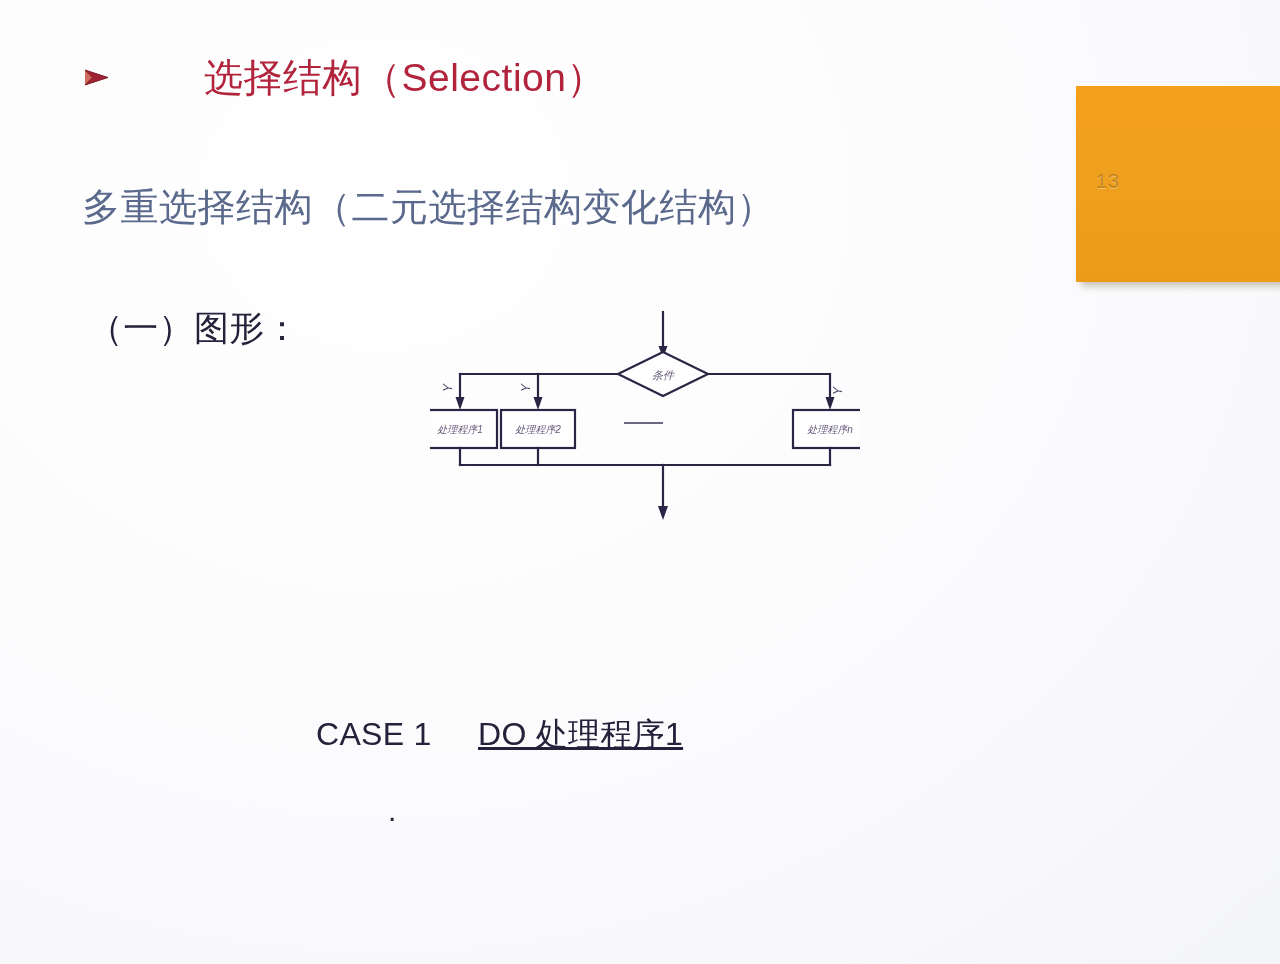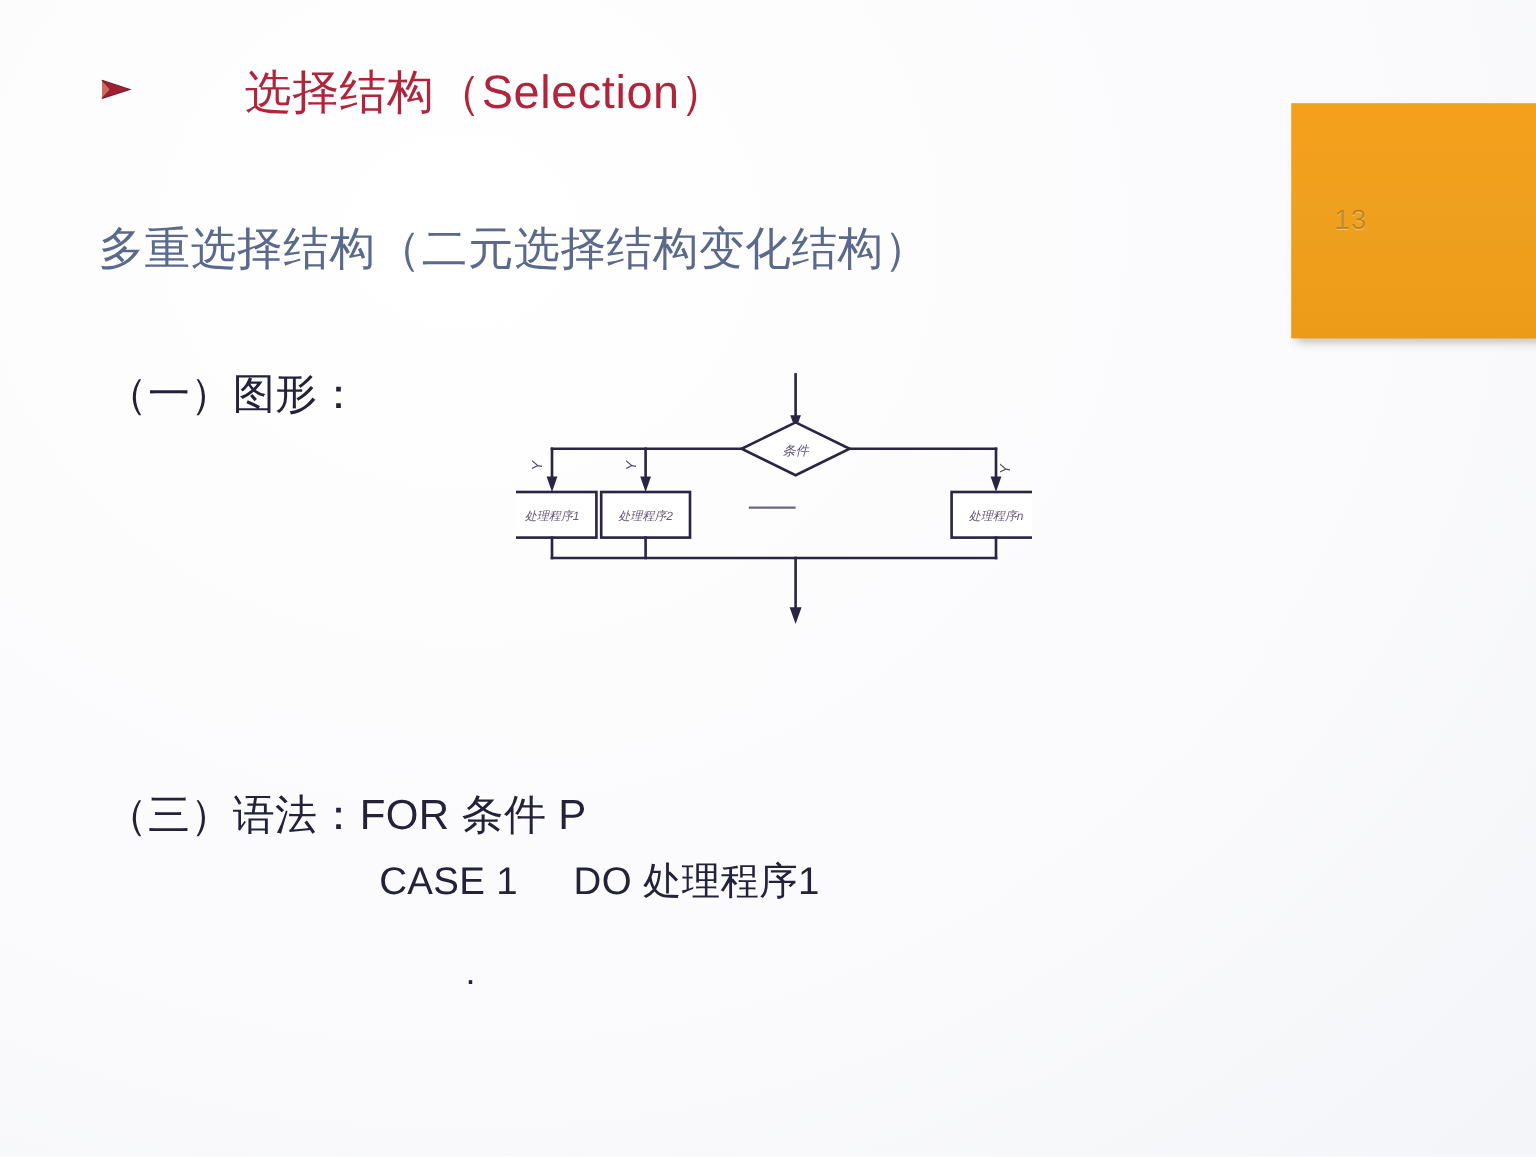--- a/index.html
+++ b/index.html
@@ -28,35 +28,36 @@
     position: absolute;
     left: 1076px;
     top: 86px;
     width: 235px;
     height: 196px;
     background: linear-gradient(180deg, #f4a01c 0%, #efa01e 45%, #eb9b18 100%);
     box-shadow: 3px 6px 7px -2px rgba(80,60,20,0.30);
   }
   .orange-block .page-num {
     position: absolute;
-    left: 36px;
+    left: 20px;
     top: 84px;
-    font-size: 23px;
+    font-size: 20px;
     color: rgba(150,96,10,0.55);
     text-shadow: 0 1px 0 rgba(255,220,160,0.55);
     letter-spacing: 1px;
     font-family: "Liberation Sans", sans-serif;
   }
 
   
   .title-row {
     position: absolute;
     left: 80px;
     top: 58px;
     display: flex;
+    align-items: center;
   }
   .bullet-arrow {
     width: 34px;
     height: 34px;
     position: relative;
     flex: 0 0 auto;
   }
   .bullet-arrow svg { display: block; }
   .title-text {
     margin-left: 90px;
@@ -94,21 +95,21 @@
   .line-syntax  { left: 88px; top: 656px; }
 
   .case-line {
     position: absolute;
     font-size: 32px;
     color: #23223a;
     font-family: "Liberation Sans", sans-serif;
     white-space: nowrap;
     letter-spacing: 0.3px;
   }
-  .case-1 { left: 316px; top: 713px; }
+  .case-1 { left: 316px; top: 713px; text-decoration: underline; }
   .case-2 { left: 316px; top: 765px; }
   .case-n { left: 316px; top: 832px; }
   .case-dots {
     position: absolute;
     left: 388px;
     top: 806px;
     font-size: 30px;
     color: #23223a;
     line-height: 10px;
   }
@@ -193,20 +194,19 @@
       <text x="100" y="92" font-family="'Liberation Sans', sans-serif" font-size="12" fill="#3a3355" transform="rotate(-90 100 92)" opacity="0.9">Y</text>
       <text x="412" y="95" font-family="'Liberation Sans', sans-serif" font-size="12" fill="#3a3355" transform="rotate(-90 412 95)" opacity="0.9">Y</text>
 
       <text x="30" y="133" text-anchor="middle" font-family="'Liberation Sans', sans-serif" font-size="10" fill="#4a3b63" opacity="0.85">处理程序1</text>
       <text x="108" y="133" text-anchor="middle" font-family="'Liberation Sans', sans-serif" font-size="10" fill="#4a3b63" opacity="0.85">处理程序2</text>
       <text x="400" y="133" text-anchor="middle" font-family="'Liberation Sans', sans-serif" font-size="10" fill="#4a3b63" opacity="0.85">处理程序n</text>
     </svg>
   </div>
 
 
-  <div class="body-line line-syntax">（三）语法：FOR 条件 P</div>
 
   <div class="case-line case-1">
     <span class="case-label">CASE 1</span><span>DO 处理程序1</span>
   </div>
   <div class="case-dots">.</div>
 
 </div>
 
 </body></html>

